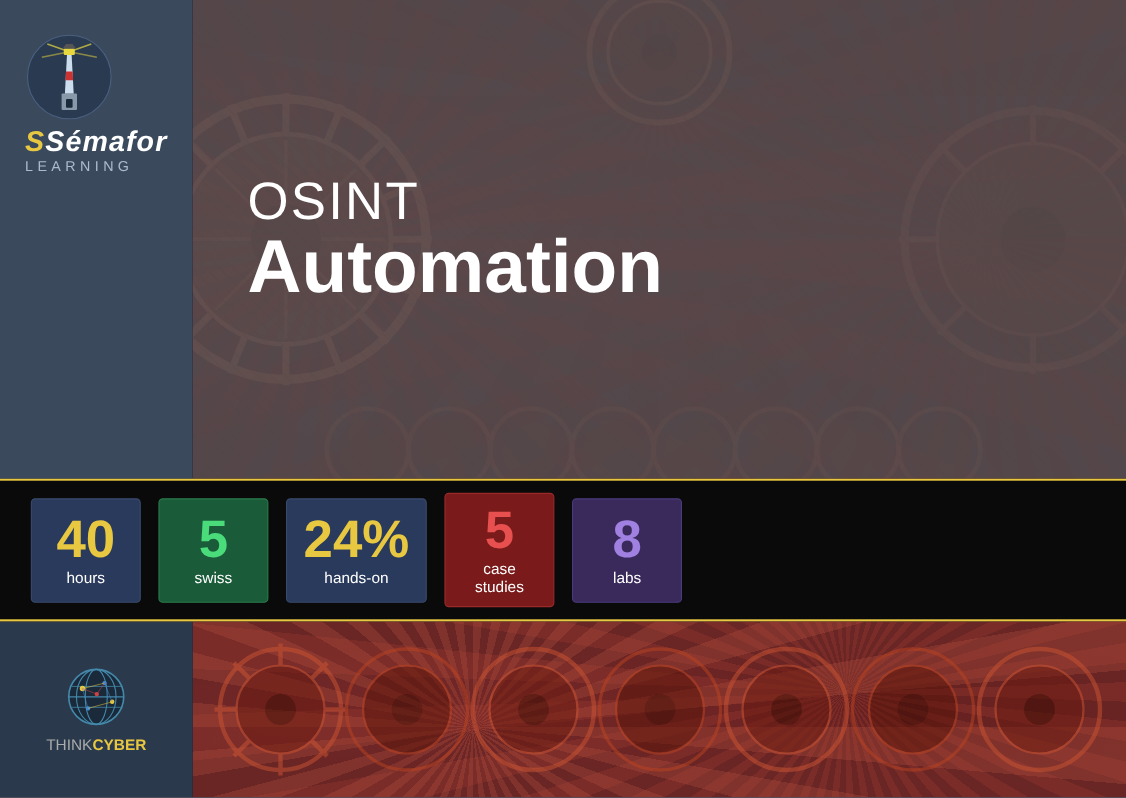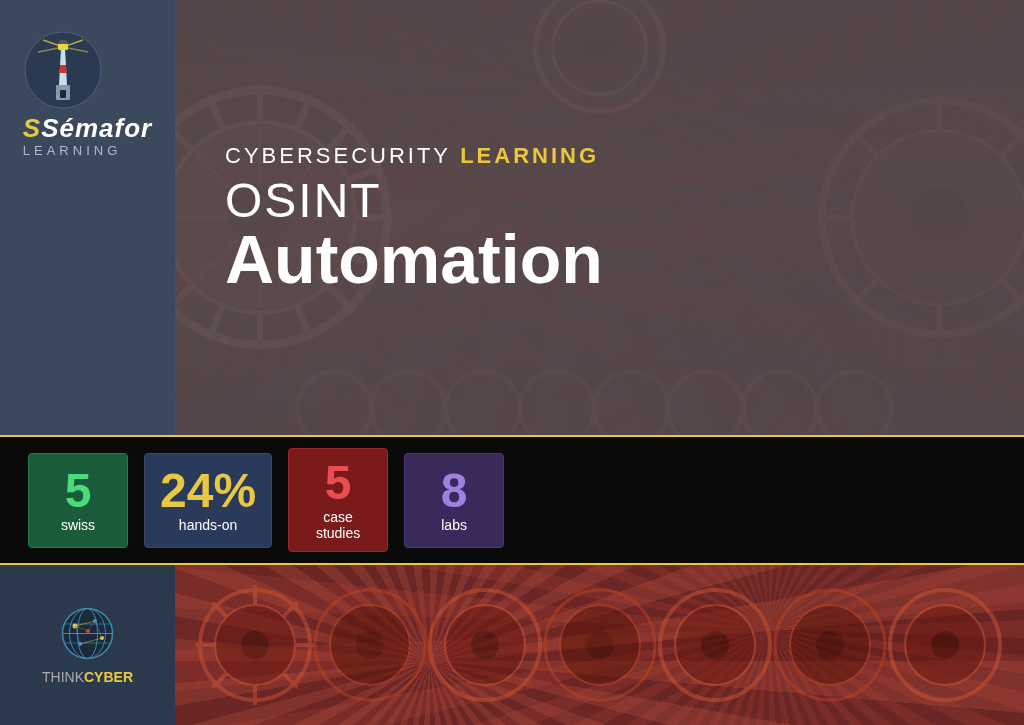--- a/index.html
+++ b/index.html
@@ -487,32 +487,33 @@
               <circle cx="570" cy="40" r="35" fill="none" stroke="#cc5533" stroke-width="4"></circle>
               <circle cx="570" cy="40" r="25" fill="#772010"></circle>
               <circle cx="640" cy="40" r="35" fill="none" stroke="#cc5533" stroke-width="4"></circle>
               <circle cx="640" cy="40" r="25" fill="#772010"></circle>
             </g>
           </g>
         </svg>
       </div>
       <div class="title-overlay"></div>
       <div class="hero-content">
-        <div class="cybersecurity-label">
-          <span>CYBERSECURITY</span>&nbsp;<strong>LEARNING</strong>
-        </div>
         <div class="main-title">OSINT</div>
         <div class="main-title-line2">Automation</div>
       </div>
     </div>
   </div>
 
   <div class="stats-bar">
 
 
+    <div class="stat-card stat-hours">
+      <div class="stat-number" style="color:#e8c840">40</div>
+      <div class="stat-label">hours</div>
+    </div>
 
     <div class="stat-card stat-days">
       <div class="stat-number" style="color:#4adc7a">5</div>
       <div class="stat-label">swiss</div>
     </div>
 
     <div class="stat-card stat-handson">
       <div class="stat-number" style="color:#e8c840">24%</div>
       <div class="stat-label">hands-on</div>
     </div>

